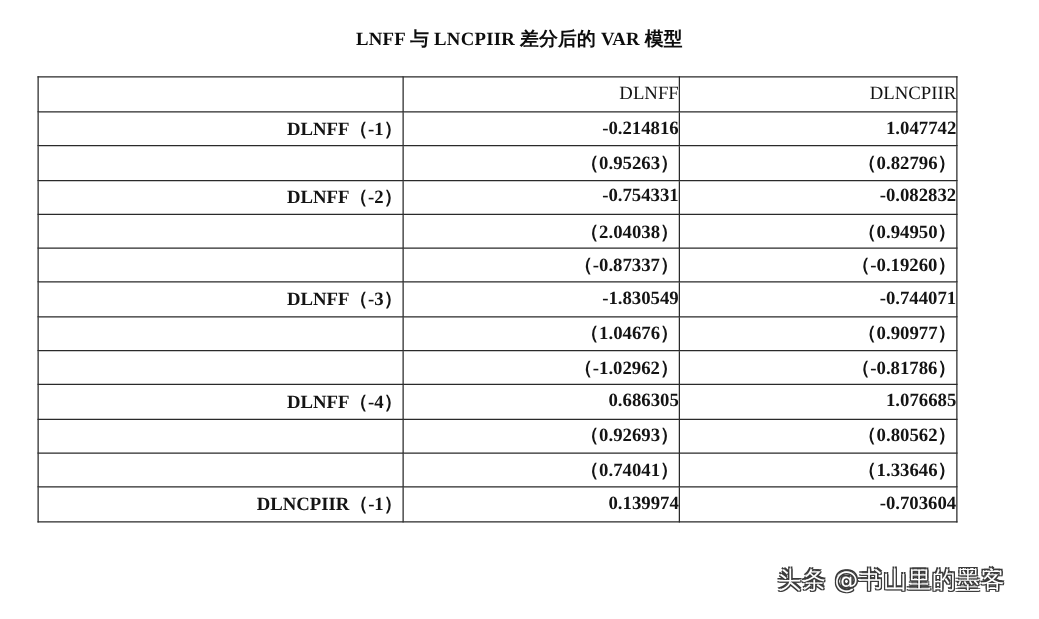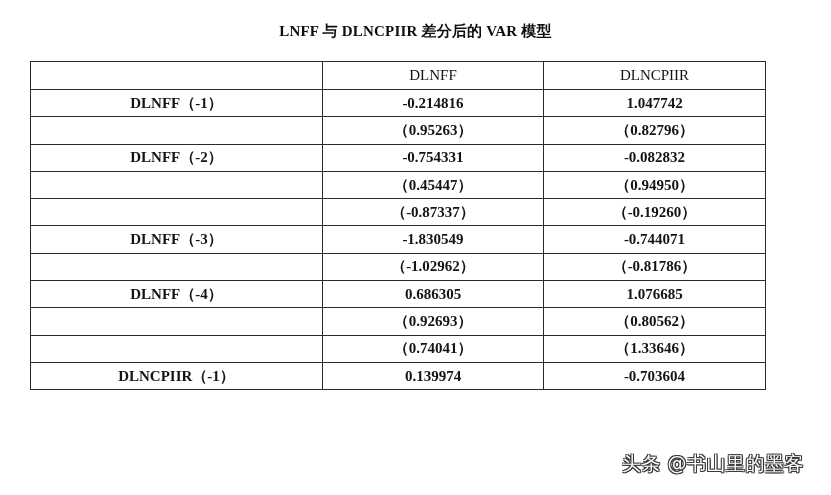--- a/index.html
+++ b/index.html
@@ -32,21 +32,21 @@
       top: 61px;
       width: 735px;
       border-collapse: collapse;
       table-layout: fixed;
       font-size: 15px;
     }
     table.var-table th,
     table.var-table td {
       border: 1.3px solid #2a2a2a;
       padding: 0;
-      text-align: center;
+      text-align: right;
       vertical-align: middle;
       font-weight: normal;
       white-space: nowrap;
       color: #141414;
     }
     table.var-table th {
       height: 27px;
     }
     table.var-table td {
       height: 26.3px;
@@ -69,21 +69,21 @@
         -1px  1px 0 #3a3a3a,
          1px  1px 0 #3a3a3a,
          0    1px 0 #3a3a3a,
          1px  0   0 #3a3a3a;
       text-align: right;
     }
   </style>
 </head>
 <body>
 
-<div class="title">LNFF 与 DLNCPIIR 差分后的 VAR 模型</div>
+<div class="title">LNFF 与 LNCPIIR 差分后的 VAR 模型</div>
 
 <table class="var-table">
   <colgroup>
     <col class="c0">
       <col class="c1">
       <col class="c2">
   </colgroup>
   <thead>
     <tr>
       <th></th>
@@ -102,32 +102,37 @@
       <td>（0.95263）</td>
       <td>（0.82796）</td>
     </tr>
     <tr>
       <td>DLNFF（-2）</td>
       <td>-0.754331</td>
       <td>-0.082832</td>
     </tr>
     <tr>
       <td></td>
-      <td>（0.45447）</td>
+      <td>（2.04038）</td>
       <td>（0.94950）</td>
     </tr>
     <tr>
       <td></td>
       <td>（-0.87337）</td>
       <td>（-0.19260）</td>
     </tr>
     <tr>
       <td>DLNFF（-3）</td>
       <td>-1.830549</td>
       <td>-0.744071</td>
+    </tr>
+    <tr>
+      <td></td>
+      <td>（1.04676）</td>
+      <td>（0.90977）</td>
     </tr>
     <tr>
       <td></td>
       <td>（-1.02962）</td>
       <td>（-0.81786）</td>
     </tr>
     <tr>
       <td>DLNFF（-4）</td>
       <td>0.686305</td>
       <td>1.076685</td>

